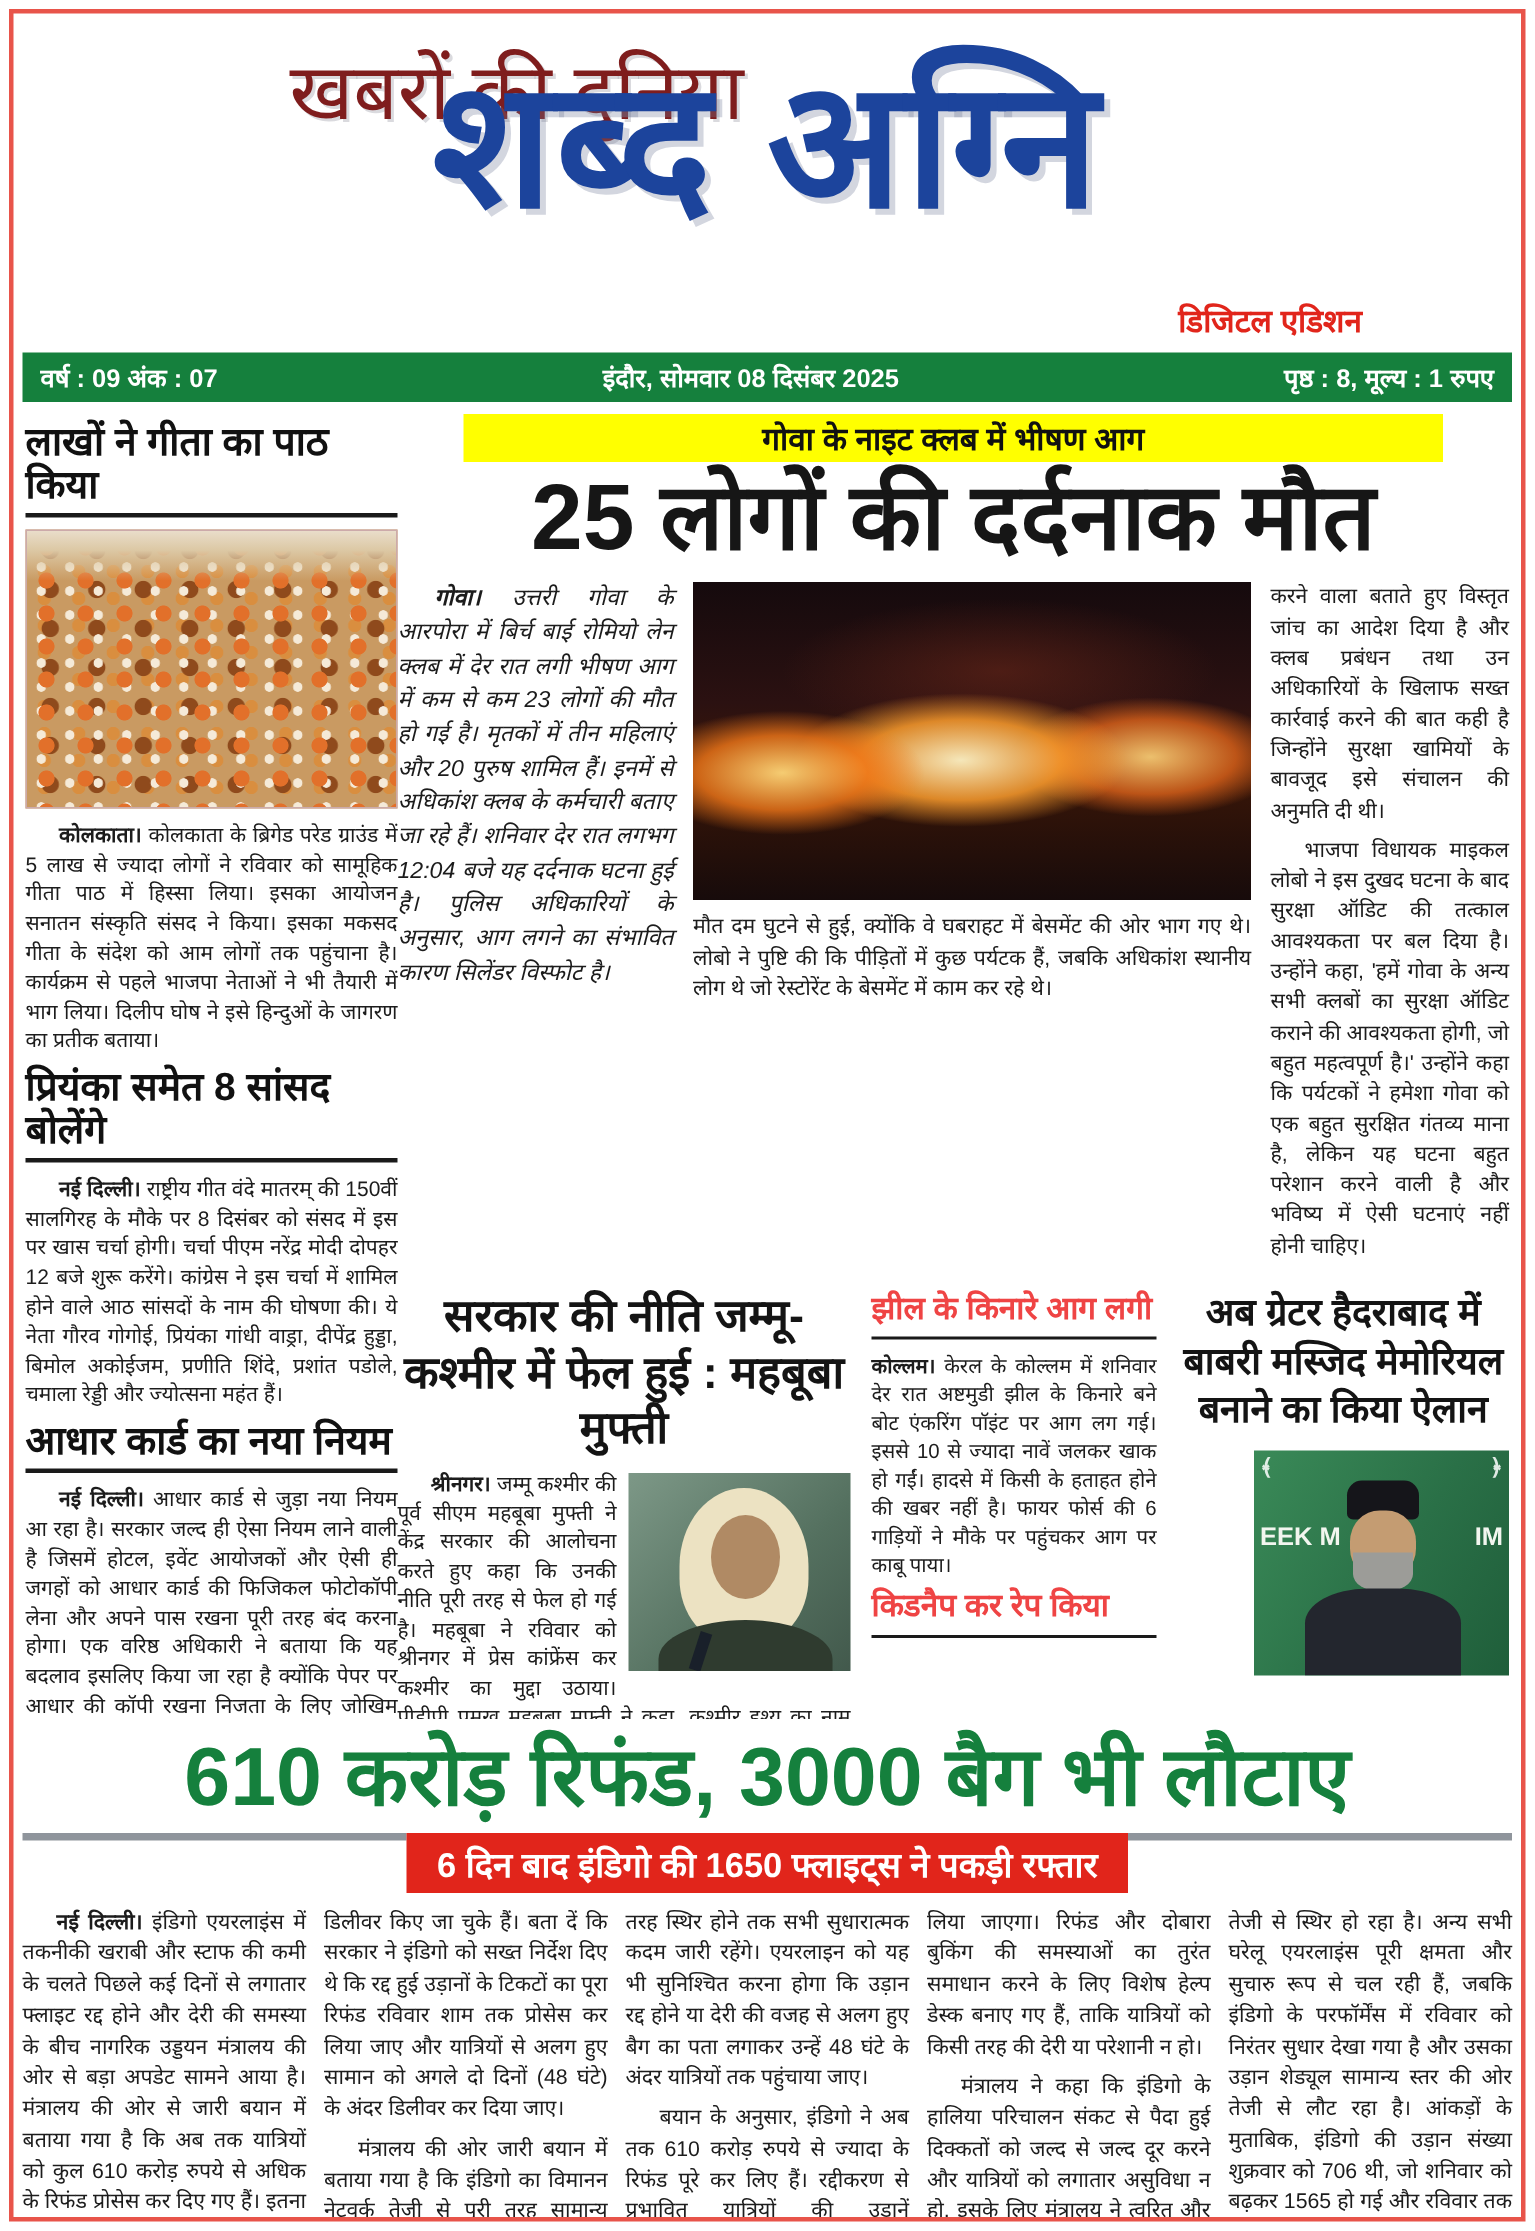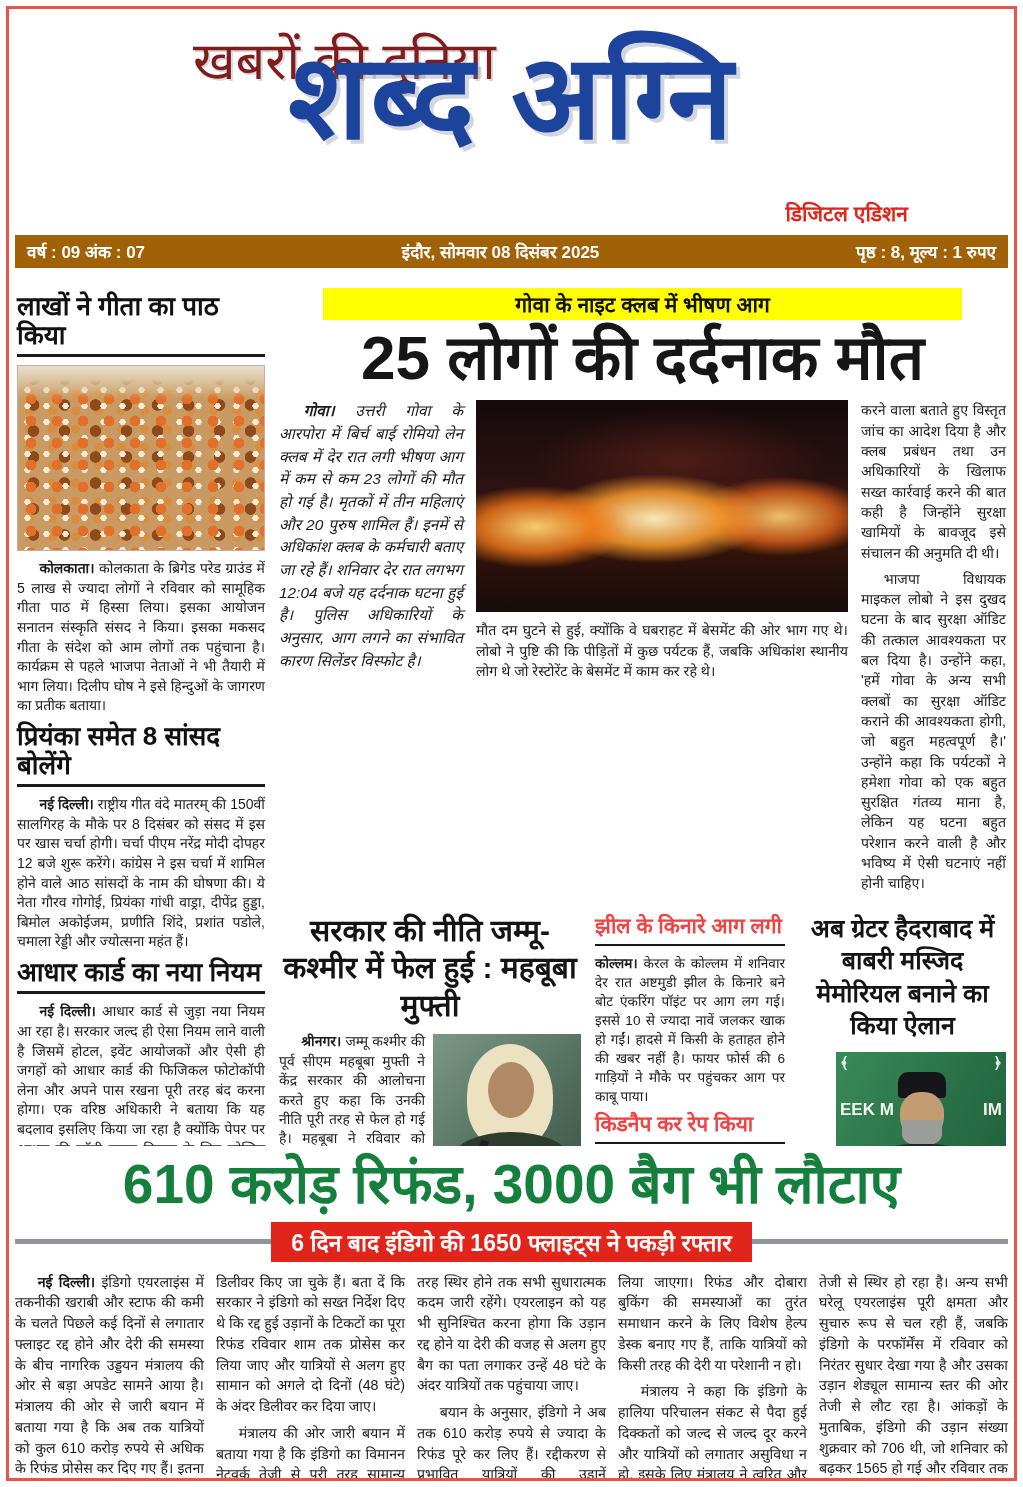--- a/index.html
+++ b/index.html
@@ -7,24 +7,24 @@
   body { font-family:"Liberation Sans","DejaVu Sans",sans-serif; width:1023px; height:1487px; overflow:hidden; }
   .page { width:1023px; height:1487px; background:#fff; padding:6px; }
   .frame { width:100%; height:100%; border:3px solid #e8544a; padding:2px 6px; overflow:hidden; }
 
   
   .masthead { position:relative; height:224px; }
   .kicker { position:absolute; left:178px; top:12px; font-size:52px; font-weight:normal; color:#7f1d1d; text-shadow:2px 2px 0 rgba(150,150,160,.35); }
   .paper-title { position:absolute; left:0; right:0; top:22px; text-align:center; font-size:118px; font-weight:bold; color:#1c449c; line-height:1.1; letter-spacing:2px; text-shadow:4px 4px 0 rgba(110,120,150,.30); }
   .edition { position:absolute; right:100px; top:188px; font-size:21px; font-weight:bold; color:#e1251b; }
 
-  .infobar { display:flex; justify-content:space-between; align-items:center; background:#a16207; color:#fff; font-weight:bold; font-size:17px; height:33px; padding:0 12px; }
-
-  
-  .content-top { display:flex; gap:14px; padding:20px 2px 0 2px; height:878px; overflow:hidden; }
+  .infobar { display:flex; justify-content:space-between; align-items:center; background:#15803d; color:#fff; font-weight:bold; font-size:17px; height:33px; padding:0 12px; }
+
+  
+  .content-top { display:flex; padding:8px 2px 0 2px; height:878px; overflow:hidden; }
   .left-col { width:248px; flex:none; }
   .main-col { flex:1; min-width:0; }
 
   h2.sec { font-size:26px; font-weight:bold; color:#111; border-bottom:3px solid #1a1a1a; padding-bottom:5px; margin:4px 0 8px 0; line-height:1.1; }
   p.body { font-size:14px; line-height:1.40; text-align:justify; color:#1c1c1c; margin-bottom:6px; }
   p.body.ind { text-indent:1.6em; }
   .dl { font-weight:bold; }
 
   .img-crowd { height:186px; margin-bottom:8px; border:1px solid #caa;
     background-color:#c99a62;
@@ -81,21 +81,21 @@
   .img-babri .calli { position:absolute; left:4px; top:2px; right:4px; color:rgba(255,255,255,.85); font-size:15px; font-weight:bold; letter-spacing:2px; display:flex; justify-content:space-between; }
   .img-babri .band { position:absolute; left:0; top:48px; width:100%; color:#f2f6ef; font-weight:bold; font-size:17px; display:flex; justify-content:space-between; padding:0 4px; }
   .img-babri .cap { position:absolute; left:62px; top:20px; width:48px; height:26px; background:#15151a; border-radius:10px 10px 4px 4px; }
   .img-babri .face2 { position:absolute; left:64px; top:40px; width:44px; height:46px; background:#c49c72; border-radius:45%; }
   .img-babri .beard { position:absolute; left:66px; top:68px; width:40px; height:26px; background:#9c9c98; border-radius:0 0 45% 45%; }
   .img-babri .suit { position:absolute; left:34px; top:92px; width:104px; height:58px; background:#23262e; border-radius:40% 40% 0 0; }
 
   
   .bottom { margin-top:10px; }
   h1.bottom-head { text-align:center; font-size:55px; font-weight:bold; color:#15803d; line-height:1.05; margin:4px 0 8px 0; }
-  .banner-row { display:flex; align-items:center; }
+  .banner-row { display:flex; }
   .banner-row .rule { flex:1; height:5px; background:#8f959c; }
   .banner { background:#e1251b; color:#fff; font-size:23px; font-weight:bold; padding:4px 20px; }
   .bottom-cols { display:flex; gap:12px; margin-top:10px; }
   .bottom-cols > div { flex:1; min-width:0; }
   .bottom-cols p.body { font-size:14.2px; line-height:1.46; }
 </style>
 </head>
 <body>
 
 <div class="page">

